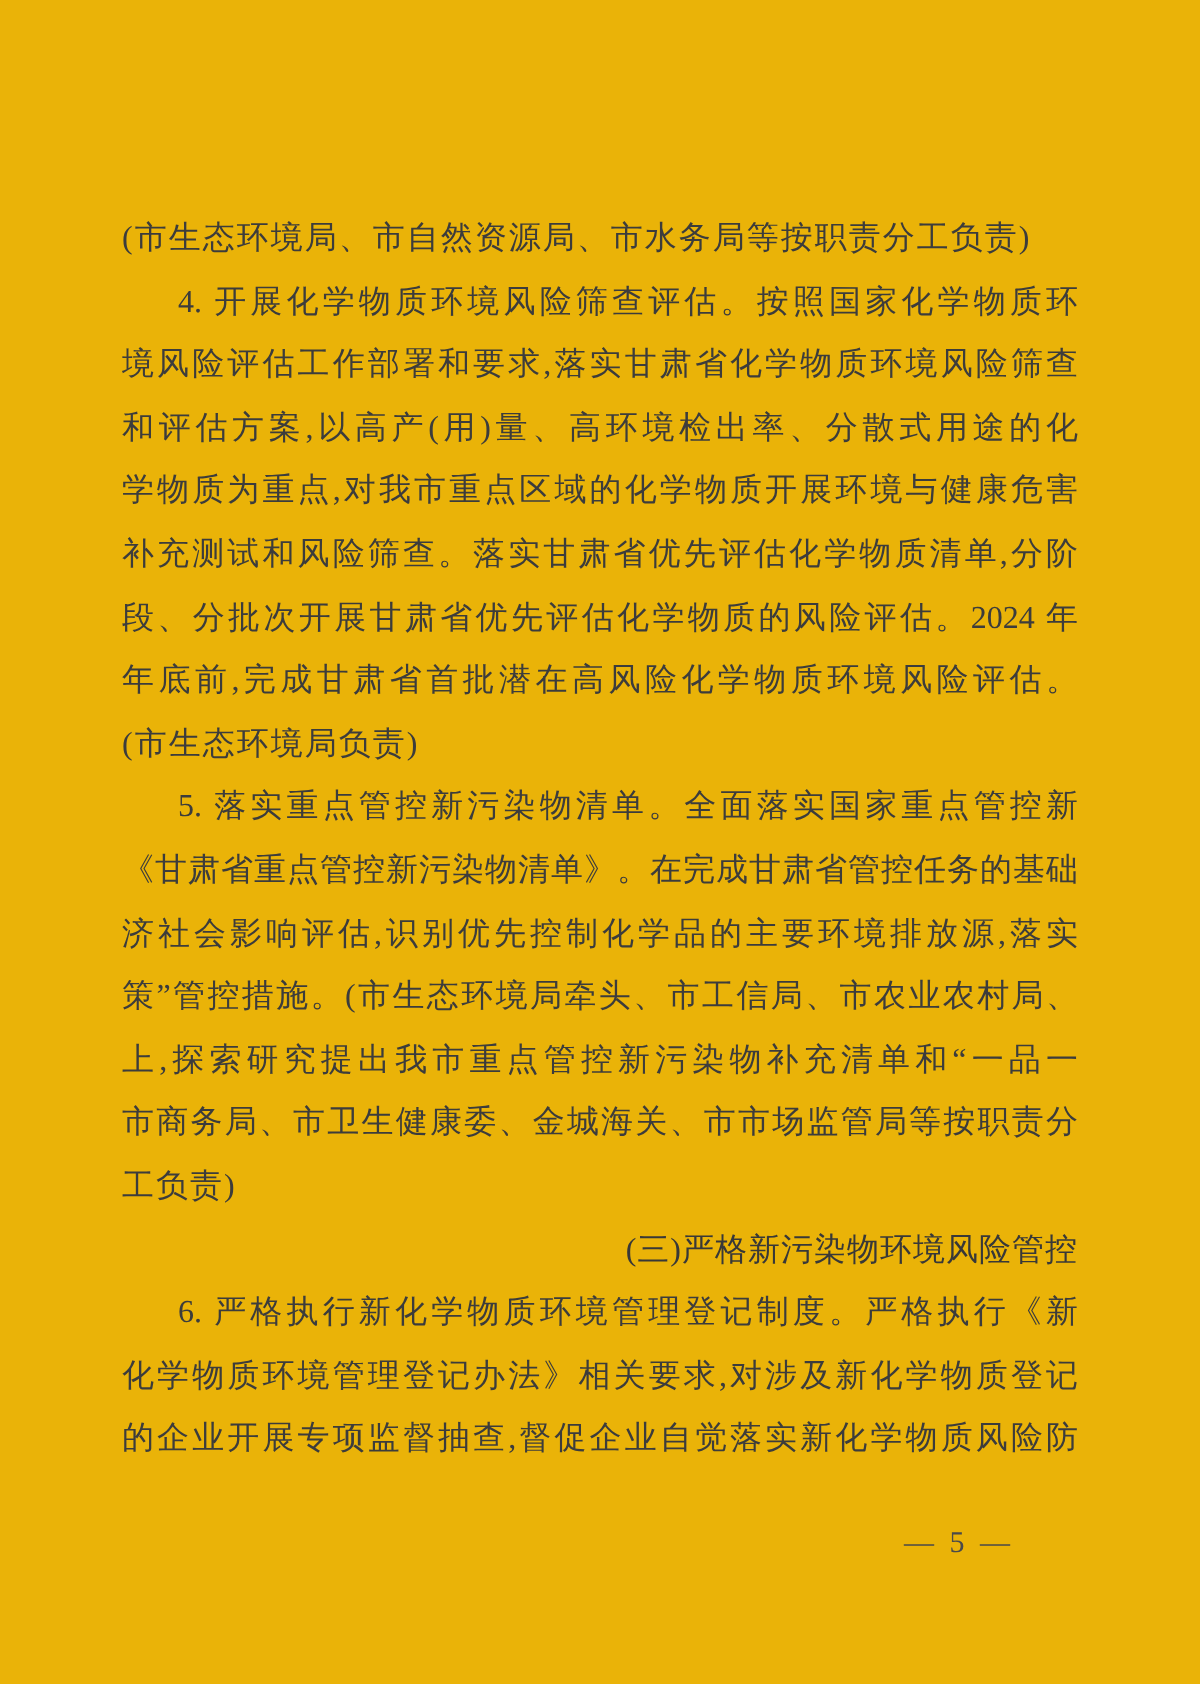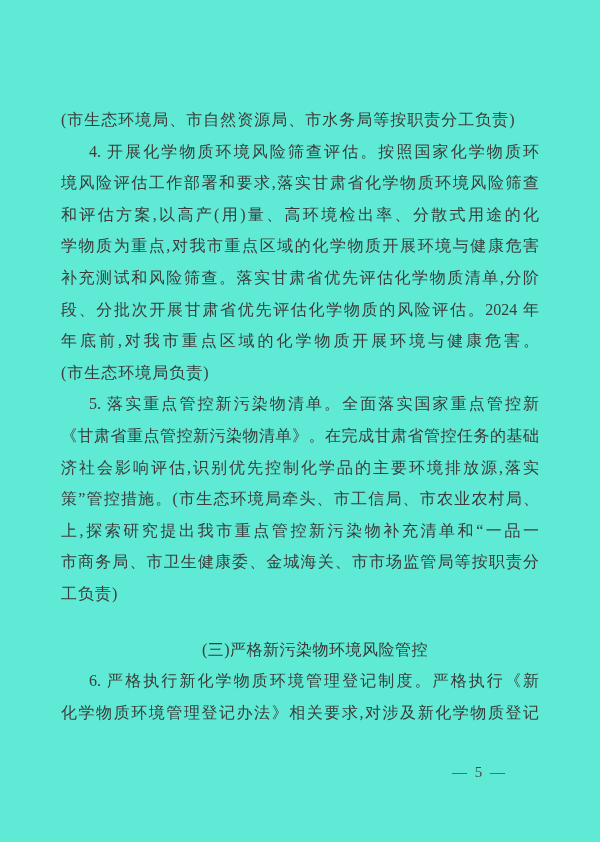--- a/index.html
+++ b/index.html
@@ -4,21 +4,21 @@
 <style>
   html, body {
     margin: 0;
     padding: 0;
     background: #ffffff;
   }
   .page {
     position: relative;
     width: 600px;
     height: 842px;
-    background: #5eead4;
+    background: #eab308;
     overflow: hidden;
     font-family: "Liberation Serif", "DejaVu Serif", serif;
     color: #3c3c3c;
   }
   .content {
     position: absolute;
     left: 61px;
     top: 104px;
     width: 478px;
     font-size: 16px;
@@ -33,26 +33,25 @@
   }
   .line.tail {
     text-align: left;
     text-align-last: auto;
     letter-spacing: 1px;
   }
   .line.indent {
     text-indent: 28px;
   }
   .line.heading {
-    text-align: center;
+    text-align: right;
     text-align-last: auto;
     text-indent: 30px;
     letter-spacing: 0.5px;
     color: #383838;
-    margin-top: 24px;
   }
   .page-number {
     position: absolute;
     left: 452px;
     top: 764px;
     font-size: 15px;
     letter-spacing: 2px;
     color: #4a4a4a;
     white-space: nowrap;
   }
@@ -62,27 +61,28 @@
 
 <div class="page">
   <div class="content">
     <div class="line tail">(市生态环境局、市自然资源局、市水务局等按职责分工负责)</div>
     <div class="line indent">4. 开展化学物质环境风险筛查评估。按照国家化学物质环</div>
     <div class="line">境风险评估工作部署和要求,落实甘肃省化学物质环境风险筛查</div>
     <div class="line">和评估方案,以高产(用)量、高环境检出率、分散式用途的化</div>
     <div class="line">学物质为重点,对我市重点区域的化学物质开展环境与健康危害</div>
     <div class="line">补充测试和风险筛查。落实甘肃省优先评估化学物质清单,分阶</div>
     <div class="line">段、分批次开展甘肃省优先评估化学物质的风险评估。2024 年</div>
-    <div class="line">年底前,对我市重点区域的化学物质开展环境与健康危害。</div>
+    <div class="line">年底前,完成甘肃省首批潜在高风险化学物质环境风险评估。</div>
     <div class="line tail">(市生态环境局负责)</div>
     <div class="line indent">5. 落实重点管控新污染物清单。全面落实国家重点管控新</div>
     <div class="line">《甘肃省重点管控新污染物清单》。在完成甘肃省管控任务的基础</div>
     <div class="line">济社会影响评估,识别优先控制化学品的主要环境排放源,落实</div>
     <div class="line">策”管控措施。(市生态环境局牵头、市工信局、市农业农村局、</div>
     <div class="line">上,探索研究提出我市重点管控新污染物补充清单和“一品一</div>
     <div class="line">市商务局、市卫生健康委、金城海关、市市场监管局等按职责分</div>
     <div class="line tail">工负责)</div>
     <div class="line heading">(三)严格新污染物环境风险管控</div>
     <div class="line indent">6. 严格执行新化学物质环境管理登记制度。严格执行《新</div>
     <div class="line">化学物质环境管理登记办法》相关要求,对涉及新化学物质登记</div>
+    <div class="line">的企业开展专项监督抽查,督促企业自觉落实新化学物质风险防</div>
   </div>
   <div class="page-number">— 5 —</div>
 </div>
 
 </body></html>

